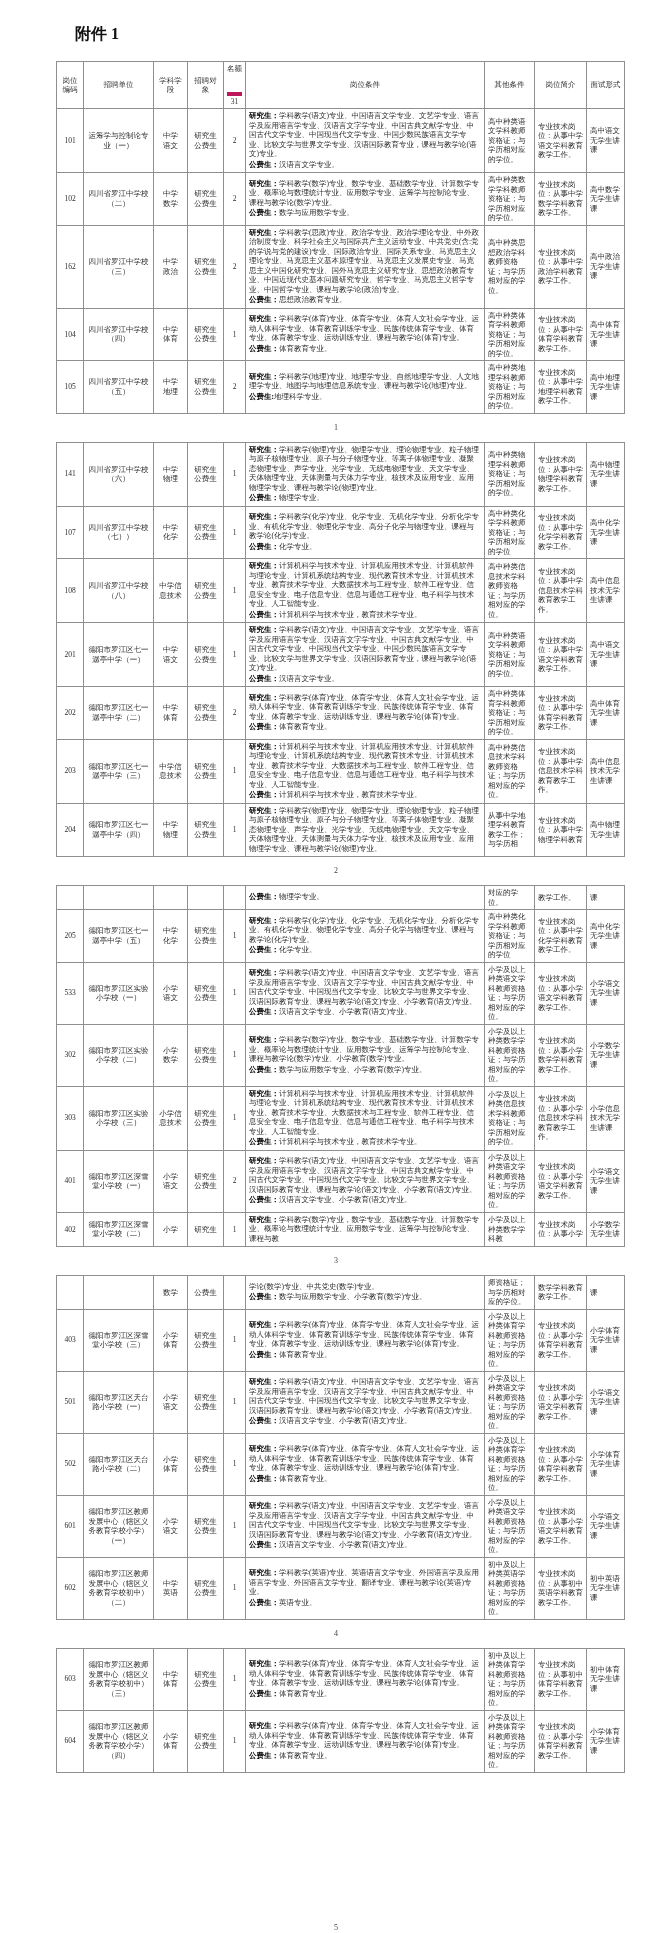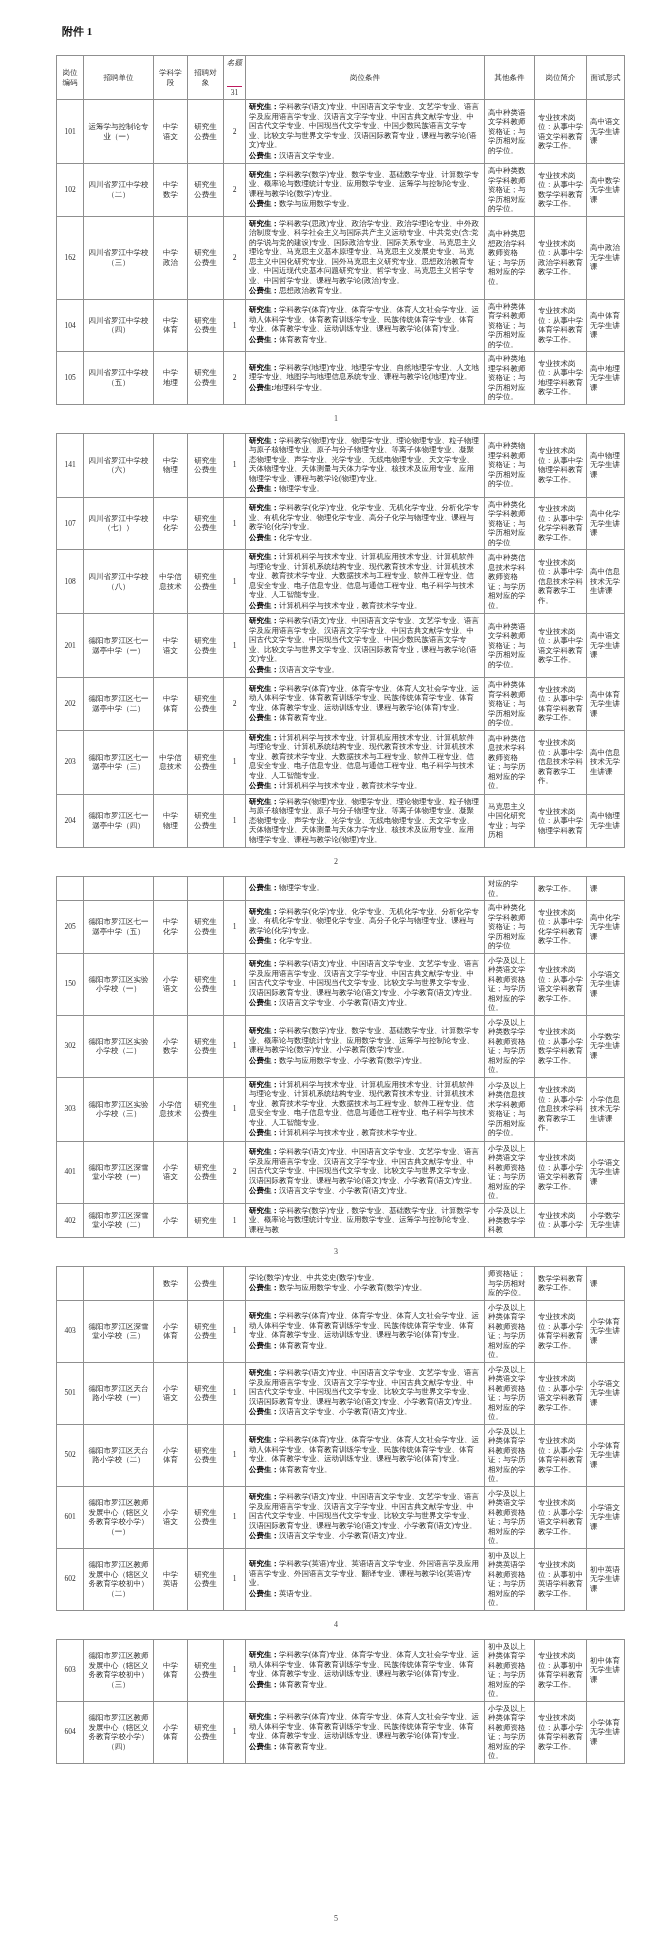--- a/index.html
+++ b/index.html
@@ -1,36 +1,36 @@
 <!DOCTYPE html>
 <html lang="zh"><head>
 <meta charset="utf-8">
 <style>
   html,body{margin:0;padding:0;}
   body{
     width:660px;height:1933px;overflow:hidden;background:#ffffff;
     font-family:"Liberation Serif","DejaVu Serif",serif;color:#2b2b2b;
   }
   .sheet{padding:18px 44px 0 56px;}
-  .attachment{font-size:11px;font-weight:bold;color:#111;margin:6px 0 16px 6px;}
+  .attachment{font-size:16px;font-weight:bold;color:#111;margin:6px 0 16px 19px;}
   .doc-title{font-size:15px;font-weight:bold;text-align:center;color:#111;
     letter-spacing:0.5px;margin:0 0 14px 0;}
   table.positions-table{width:560px;border-collapse:collapse;table-layout:fixed;}
   .positions-table td,.positions-table th{
     border:1px solid #8f8f8f;font-size:7.5px;line-height:9.5px;
     padding:2px 3px;vertical-align:middle;word-break:break-all;
     font-weight:normal;color:#2b2b2b;
   }
   .positions-table th{text-align:center;color:#333;}
   td.c-center{text-align:center;white-space:pre-line;}
   td.c-text{text-align:left;}
   .cond{margin:0 0 1px 0;}
   .cond b{color:#000;}
-  .quota-head-top{display:block;padding-bottom:18px;font-style:italic;}
-  .quota-head-num{display:block;border-top:1px solid #be185d;padding-top:1px;}
+  .quota-head-top{display:block;padding-bottom:18px;}
+  .quota-head-num{display:block;border-top:4px solid #be185d;padding-top:1px;}
   .page-number{width:560px;text-align:center;font-size:8px;color:#444;
     margin:9px 0 10px 0;}
   .page-number.last{margin-top:150px;}
 </style>
 </head>
 <body>
 
 <div class="sheet">
   <div class="attachment">附件 1</div>
   <div id="pages">
@@ -259,21 +259,21 @@
             <td class="c-center">204</td>
             <td class="c-center">德阳市罗江区七一潺亭中学（四）</td>
             <td class="c-center">中学
 物理</td>
             <td class="c-center">研究生
 公费生</td>
             <td class="c-center">1</td>
             <td class="c-text">
               <div class="cond"><b>研究生：</b>学科教学(物理)专业、物理学专业、理论物理专业、粒子物理与原子核物理专业、原子与分子物理专业、等离子体物理专业、凝聚态物理专业、声学专业、光学专业、无线电物理专业、天文学专业、天体物理专业、天体测量与天体力学专业、核技术及应用专业、应用物理学专业、课程与教学论(物理)专业。</div>
             </td>
-            <td class="c-text">马克思主义中国化研究专业；与学历相</td>
+            <td class="c-text">从事中学地理学科教育教学工作；与学历相</td>
             <td class="c-text">专业技术岗位：从事中学物理学科教育</td>
             <td class="c-text">高中物理无学生讲</td>
           </tr>
         </tbody>
       </table>
       <div class="page-number">2</div>
       <table class="positions-table">
         <colgroup>
           <col style="width: 27px;">
           <col style="width: 70px;">
@@ -309,21 +309,21 @@
             <td class="c-center">1</td>
             <td class="c-text">
               <div class="cond"><b>研究生：</b>学科教学(化学)专业、化学专业、无机化学专业、分析化学专业、有机化学专业、物理化学专业、高分子化学与物理专业、课程与教学论(化学)专业。</div>
               <div class="cond"><b>公费生：</b>化学专业。</div>
             </td>
             <td class="c-text">高中种类化学学科教师资格证；与学历相对应的学位</td>
             <td class="c-text">专业技术岗位：从事中学化学学科教育教学工作。</td>
             <td class="c-text">高中化学无学生讲课</td>
           </tr>
           <tr>
-            <td class="c-center">150</td>
+            <td class="c-center">533</td>
             <td class="c-center">德阳市罗江区实验小学校（一）</td>
             <td class="c-center">小学
 语文</td>
             <td class="c-center">研究生
 公费生</td>
             <td class="c-center">1</td>
             <td class="c-text">
               <div class="cond"><b>研究生：</b>学科教学(语文)专业、中国语言文学专业、文艺学专业、语言学及应用语言学专业、汉语言文字学专业、中国古典文献学专业、中国古代文学专业、中国现当代文学专业、比较文学与世界文学专业、汉语国际教育专业、课程与教学论(语文)专业、小学教育(语文)专业。</div>
               <div class="cond"><b>公费生：</b>汉语言文学专业、小学教育(语文)专业。</div>
             </td>

